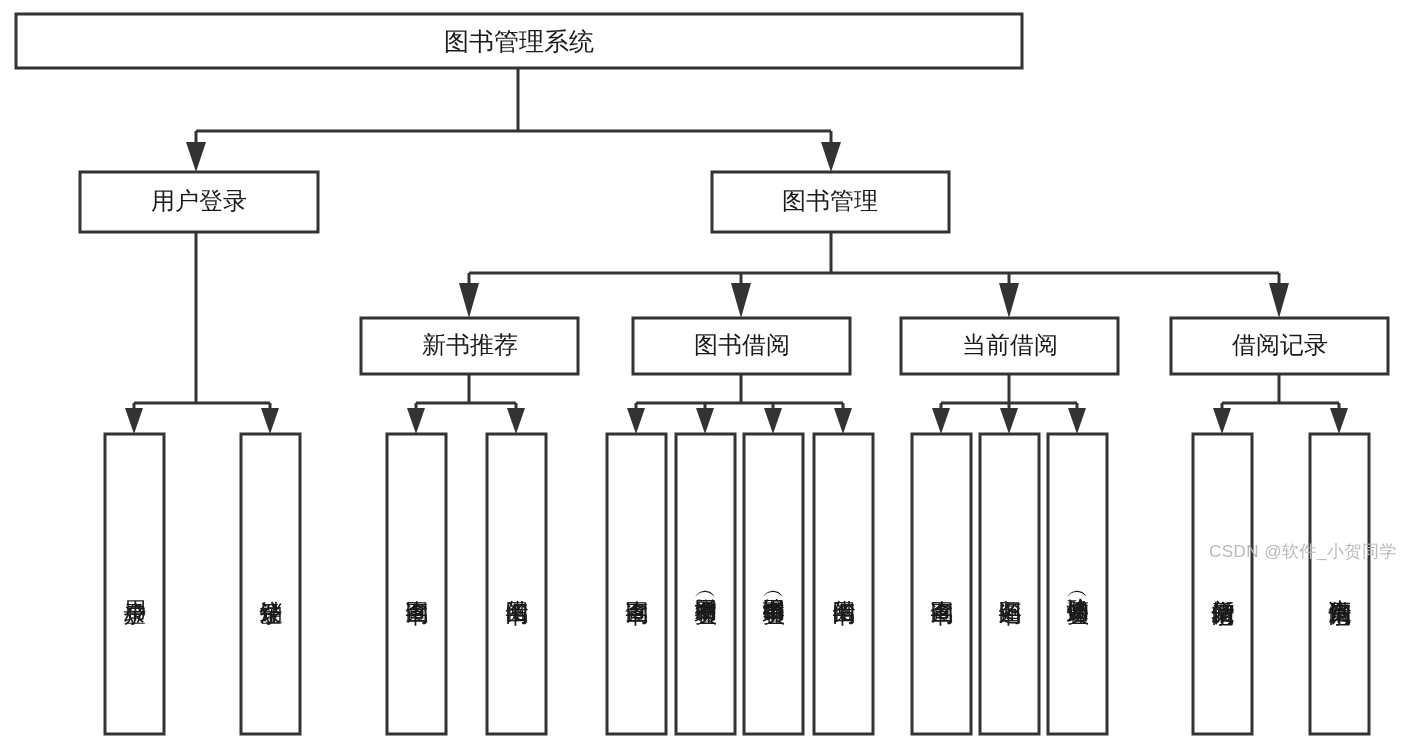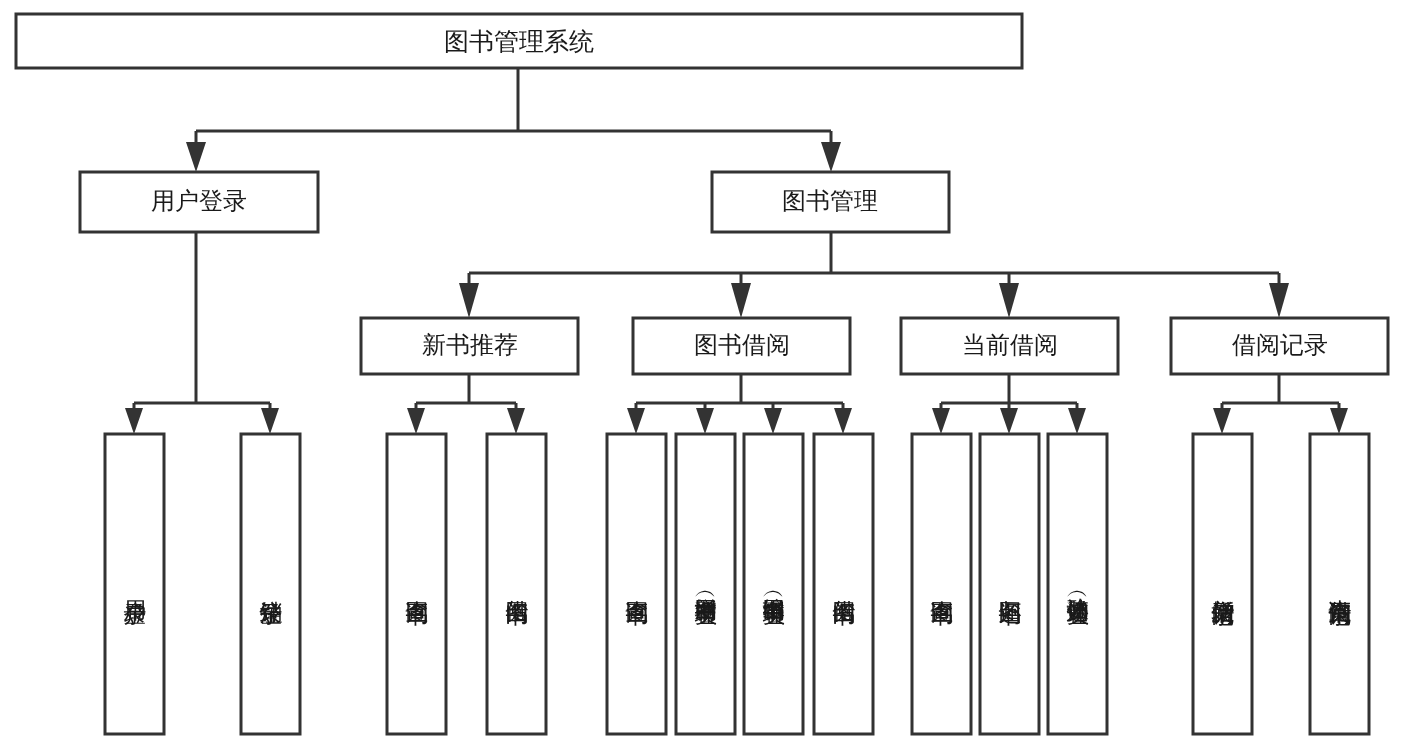--- a/index.html
+++ b/index.html
@@ -211,13 +211,14 @@
   <div class="vlabel" style="left:744px; top:436px; width:59px; height:296px; font-size:22px;">编辑图书（管理员）</div>
   <div class="vlabel" style="left:814px; top:434px; width:59px; height:300px;">借阅图书</div>
 
   <div class="vlabel" style="left:912px; top:434px; width:59px; height:300px;">查询图书</div>
   <div class="vlabel" style="left:980px; top:434px; width:59px; height:300px;">归还图书</div>
   <div class="vlabel" style="left:1048px; top:436px; width:59px; height:296px; font-size:22px;">确认归还（管理员）</div>
 
   <div class="vlabel" style="left:1193px; top:434px; width:59px; height:300px;">新增借阅记录</div>
   <div class="vlabel" style="left:1310px; top:434px; width:59px; height:300px;">查询借阅记录</div>
 
+  <div class="watermark">CSDN @软件_小贺同学</div>
 </div>
 
 </body></html>

